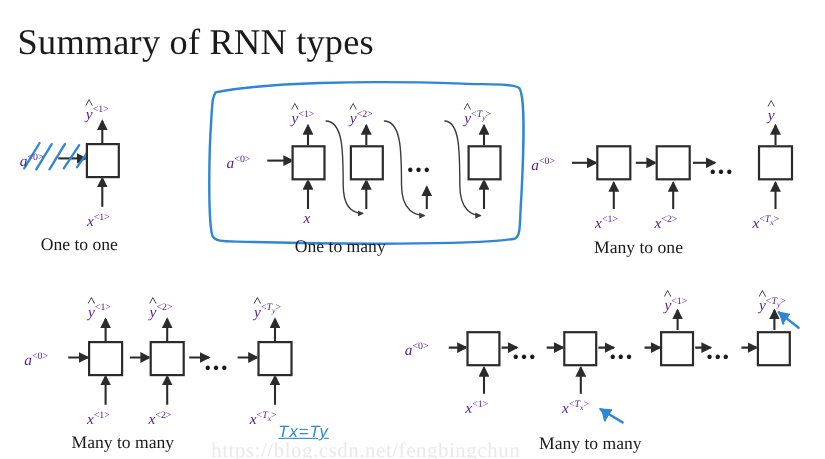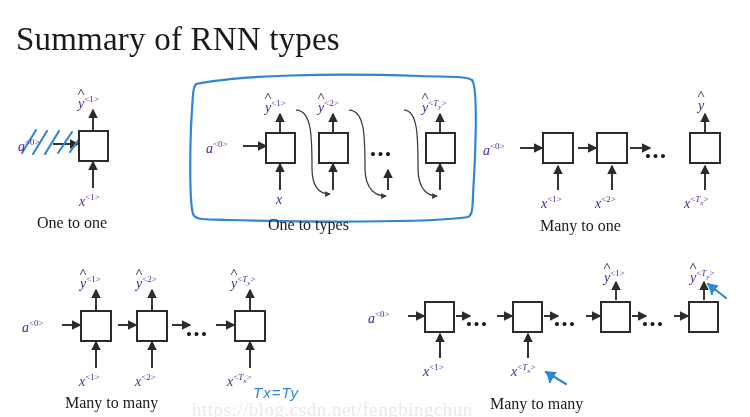--- a/index.html
+++ b/index.html
@@ -54,21 +54,21 @@
     font-size:19px;color:#e9e9e9;white-space:nowrap;letter-spacing:.5px;
   }
   .signature{
     position:absolute;right:5px;bottom:2px;
     font-family:Liberation Mono, monospace;
     font-size:12px;color:#111;white-space:nowrap;
   }
   .ann-hand{
     position:absolute;white-space:nowrap;color:#2E86D4;
     font-family:"Liberation Sans","DejaVu Sans",sans-serif;
-    font-size:15px;font-style:italic;letter-spacing:1px;
+    font-size:15px;font-style:italic;letter-spacing:1px;text-decoration:underline;
   }
 </style>
 </head>
 <body>
 
 <div id="slide">
 
   <div class="title">Summary of RNN types</div>
 
   <svg class="ink" width="750" height="417">
@@ -190,21 +190,21 @@
     <div class="lbl" style="left:422px;top:78px;">
       <i class="hat">y</i><sup>&lt;<i>T<sub>y</sub></i>&gt;</sup>
     </div>
     <div class="lbl" style="left:276px;top:174px;">
       <i>x</i>
     </div>
     <div class="lbl" style="left:206px;top:119px;">
       <i>a</i><sup>&lt;0&gt;</sup>
     </div>
     <div class="dots" style="left:370px;top:132px;">•••</div>
-    <div class="caption" style="left:268px;top:196px;">One to types</div>
+    <div class="caption" style="left:268px;top:196px;">One to many</div>
   </div>
 
   <div class="diagram">
     <div class="cell" style="left:542px;top:114px;width:32px;height:32px;"></div>
     <div class="cell" style="left:596px;top:114px;width:32px;height:32px;"></div>
     <div class="cell" style="left:689px;top:114px;width:32px;height:32px;"></div>
 
     <div class="lbl" style="left:698px;top:80px;">
       <i class="hat">y</i>
     </div>

